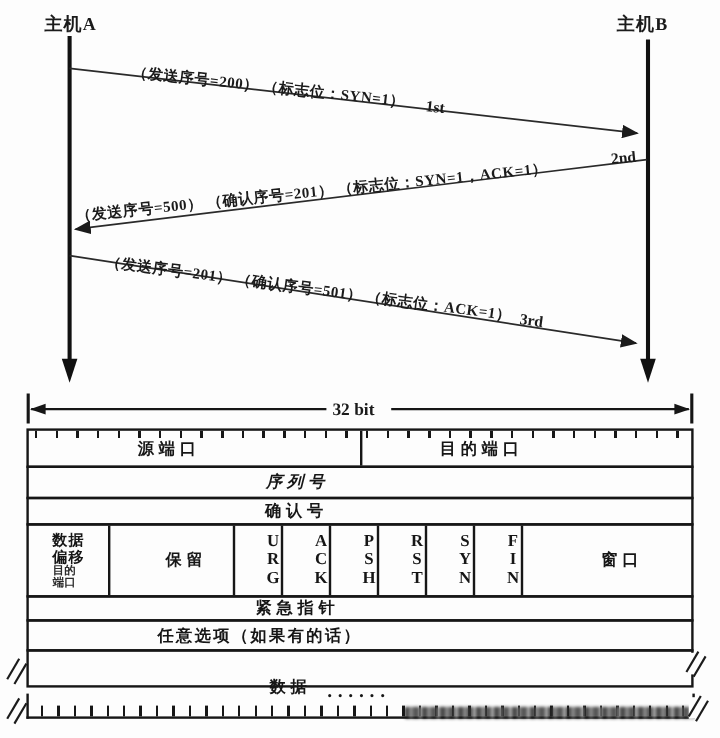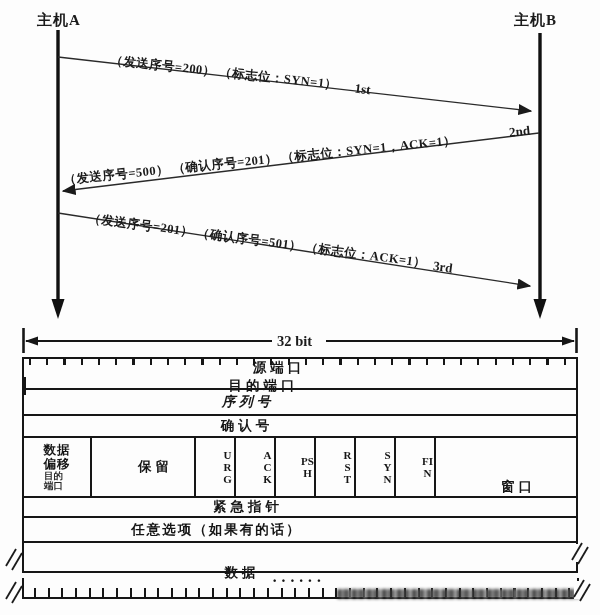--- a/index.html
+++ b/index.html
@@ -24,21 +24,21 @@
     box-sizing:border-box;overflow:visible;
   }
   .cell + .cell{border-left:2.2px solid #161616;padding-left:25px;}
   .cjk{letter-spacing:4px;white-space:nowrap;}
   .bitticks{
     position:absolute;left:5px;right:3px;top:0;height:6px;pointer-events:none;
     background:repeating-linear-gradient(to right,#161616 0 2px,transparent 2px 17.25px);
   }
   .do-main{display:block;width:29px;font-size:12.5px;line-height:1.12;letter-spacing:1px;text-align:center;word-break:break-all;}
   .do-sub{display:block;width:22px;font-size:9.5px;line-height:1.1;letter-spacing:0;text-align:center;word-break:break-all;color:#2a2a2a;}
-  .flag{display:block;width:13px;font-size:11px;font-weight:700;line-height:1.1;text-align:center;word-break:break-all;letter-spacing:0;}
+  .flag{display:block;width:13px;font-size:14px;font-weight:700;line-height:1.1;text-align:center;word-break:break-all;letter-spacing:0;}
 
   
   .ruler{
     position:absolute;left:22px;top:578px;width:557px;height:21px;box-sizing:border-box;
     border-left:2.2px solid #161616;border-right:2.2px solid #161616;border-bottom:2.6px solid #161616;
   }
   .ruler-ticks{
     position:absolute;left:10px;right:4px;bottom:0;height:9px;
     background:repeating-linear-gradient(to right,#161616 0 2px,transparent 2px 13.7px);
   }
@@ -95,21 +95,21 @@
   <svg width="600" height="32" viewBox="0 0 600 32" style="position:absolute;left:0;top:325;">
     <line x1="23.5" y1="3" x2="23.5" y2="28" stroke="#161616" stroke-width="2.6"></line>
     <line x1="576.5" y1="3" x2="576.5" y2="28" stroke="#161616" stroke-width="2.6"></line>
     <line x1="26" y1="16" x2="272" y2="16" stroke="#161616" stroke-width="1.8"></line>
     <line x1="326" y1="16" x2="574" y2="16" stroke="#161616" stroke-width="1.8"></line>
     <polygon points="25,16 38,11.5 38,20.5" fill="#161616"></polygon>
     <polygon points="575,16 562,11.5 562,20.5" fill="#161616"></polygon>
     <text class="bitlabel" x="277" y="21">32 bit</text>
   </svg>
 
-  <div class="row" style="top:357px;height:33px;flex-direction:column;">
+  <div class="row" style="top:357px;height:33px;">
     <div class="bitticks"></div>
     <div class="cell" style="flex-basis:276px;">
       <span class="cjk" style="transform:translateX(-21px);">源端口</span>
     </div>
     <div class="cell" style="flex:1;">
       <span class="cjk" style="transform:translateX(-50px);">目的端口</span>
     </div>
   </div>
 
   <div class="row" style="top:388px;height:28px;font-style:italic;">
@@ -145,21 +145,21 @@
     </div>
     <div class="cell" style="flex-basis:18px;">
       <span class="flag">RST</span>
     </div>
     <div class="cell" style="flex-basis:18px;">
       <span class="flag">SYN</span>
     </div>
     <div class="cell" style="flex-basis:18px;">
       <span class="flag">FIN</span>
     </div>
-    <div class="cell" style="flex:1;align-items:flex-end;">
+    <div class="cell" style="flex:1;">
       <span class="cjk">窗口</span>
     </div>
   </div>
 
   <div class="row" style="top:496px;height:22px;">
     <div class="cell" style="flex:1;">
       <span class="cjk" style="transform:translateX(-52px);">紧急指针</span>
     </div>
   </div>
 

